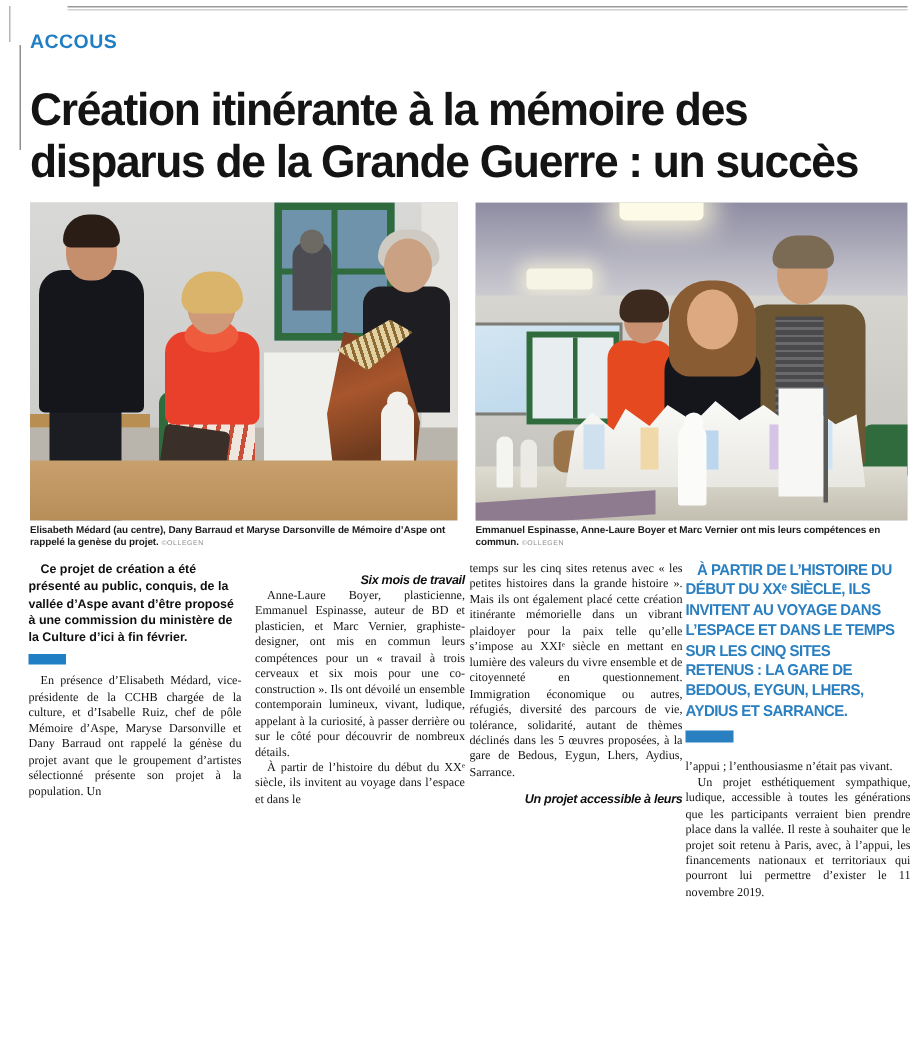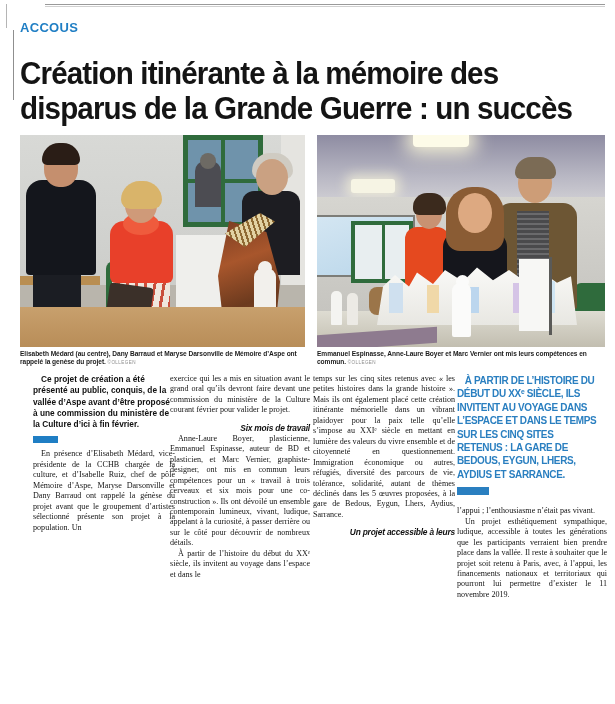--- a/index.html
+++ b/index.html
@@ -78,21 +78,21 @@
   
   .col{
     position:absolute;
     top:374px;
     font-family:"Liberation Serif", serif;
     font-size:8.1px;
     line-height:10.45px;
     text-align:justify;
     color:#131313;
   }
-  #col1{left:33px;width:142px;}
+  #col1{left:19px;width:142px;}
   #col2{left:170px;width:140px;}
   #col3{left:313px;width:142px;}
   #col4{left:457px;width:150px;}
 
   .col p{margin:0;text-indent:8px;}
   .col p.noind{text-indent:0;}
 
   .chapo{
     font-family:"Liberation Sans", sans-serif;
     font-size:8.3px;
@@ -294,21 +294,20 @@
     <span class="credit">©OLLEGEN</span>
   </div>
 
   <div class="col" id="col1">
     <p class="chapo">Ce projet de création a été présenté au public, conquis, de la vallée d’Aspe avant d’être proposé à une commission du ministère de la Culture d’ici à fin février.</p>
     <div class="blue-square"></div>
     <p>En présence d’Elisabeth Médard, vice-présidente de la CCHB chargée de la culture, et d’Isabelle Ruiz, chef de pôle Mémoire d’Aspe, Maryse Darsonville et Dany Barraud ont rappelé la génèse du projet avant que le groupement d’artistes sélectionné présente son projet à la population. Un</p>
   </div>
 
   <div class="col" id="col2">
-    <p class="noind">exercice qui les a mis en situation avant le grand oral qu’ils devront faire devant une commission du ministère de la Culture courant février pour valider le projet.</p>
     <h2 class="subhead">Six mois de travail</h2>
     <p>Anne-Laure Boyer, plasticienne, Emmanuel Espinasse, auteur de BD et plasticien, et Marc Vernier, graphiste-designer, ont mis en commun leurs compétences pour un « travail à trois cerveaux et six mois pour une co-construction ». Ils ont dévoilé un ensemble contemporain lumineux, vivant, ludique, appelant à la curiosité, à passer derrière ou sur le côté pour découvrir de nombreux détails.</p>
     <p>À partir de l’histoire du début du XXᵉ siècle, ils invitent au voyage dans l’espace et dans le</p>
   </div>
 
   <div class="col" id="col3">
     <p class="noind">temps sur les cinq sites retenus avec « les petites histoires dans la grande histoire ». Mais ils ont également placé cette création itinérante mémorielle dans un vibrant plaidoyer pour la paix telle qu’elle s’impose au XXIᵉ siècle en mettant en lumière des valeurs du vivre ensemble et de citoyenneté en questionnement. Immigration économique ou autres, réfugiés, diversité des parcours de vie, tolérance, solidarité, autant de thèmes déclinés dans les 5 œuvres proposées, à la gare de Bedous, Eygun, Lhers, Aydius, Sarrance.</p>
     <h2 class="subhead">Un projet accessible à leurs</h2>
   </div>
 

